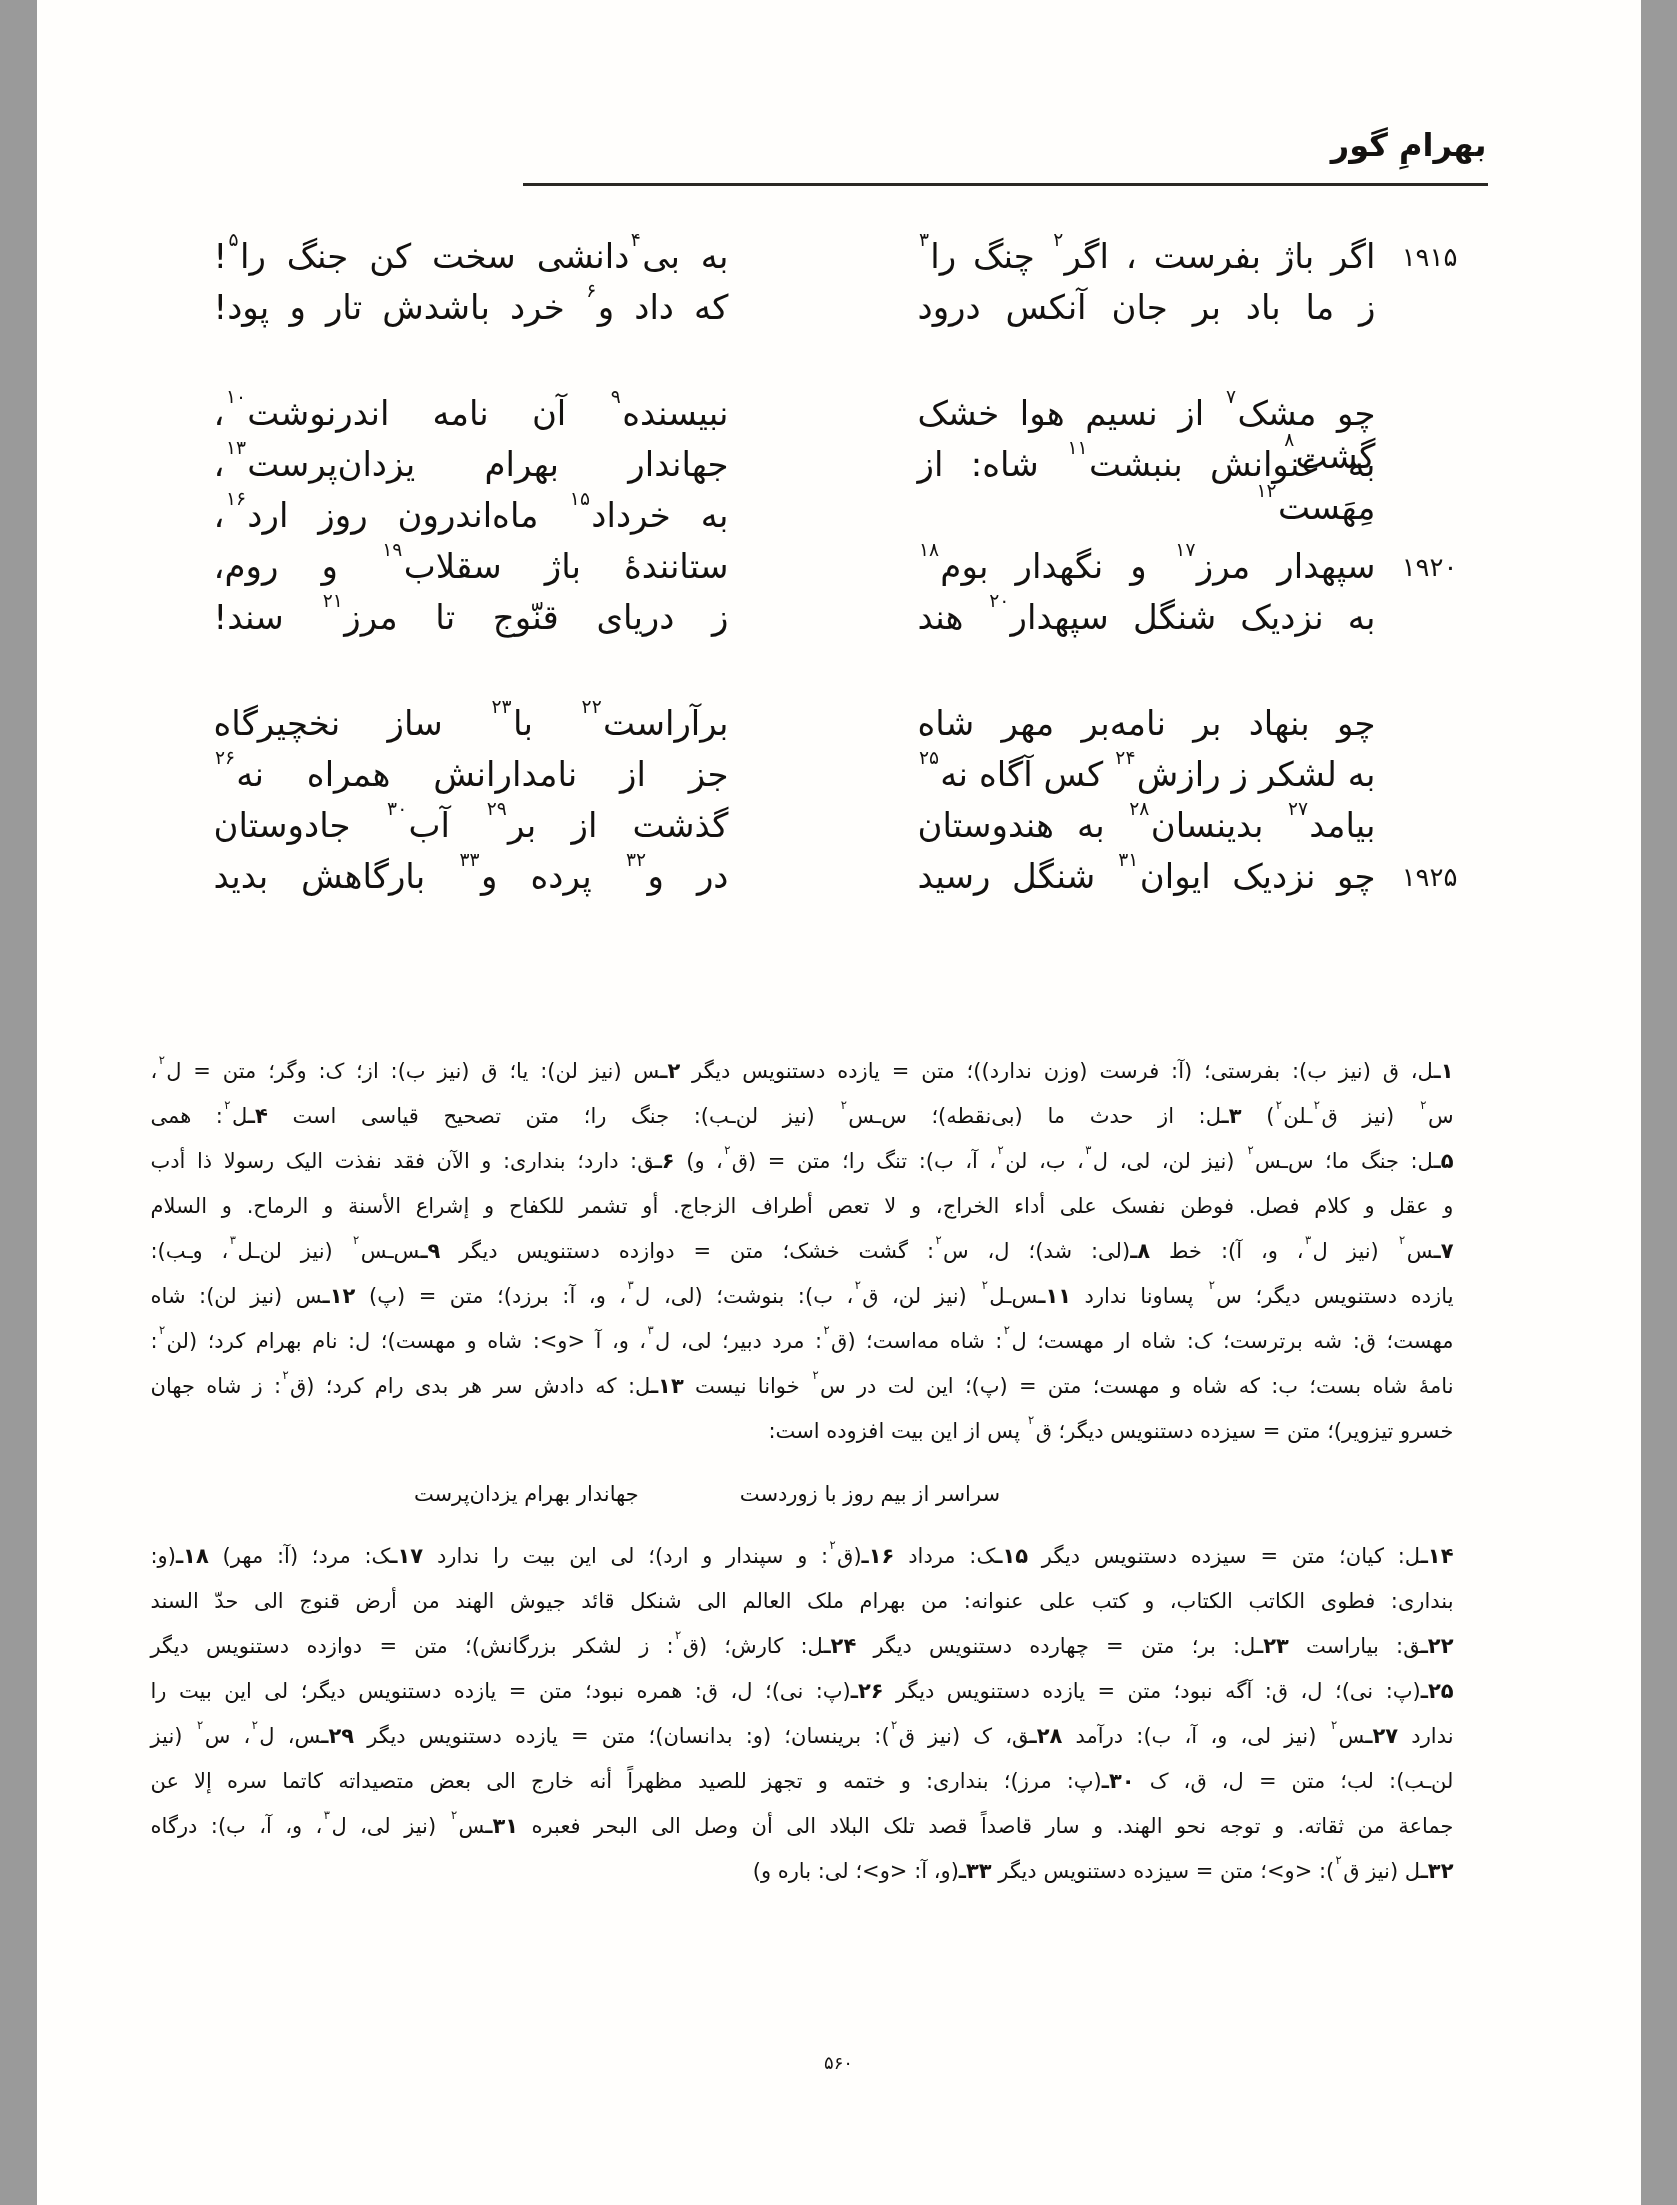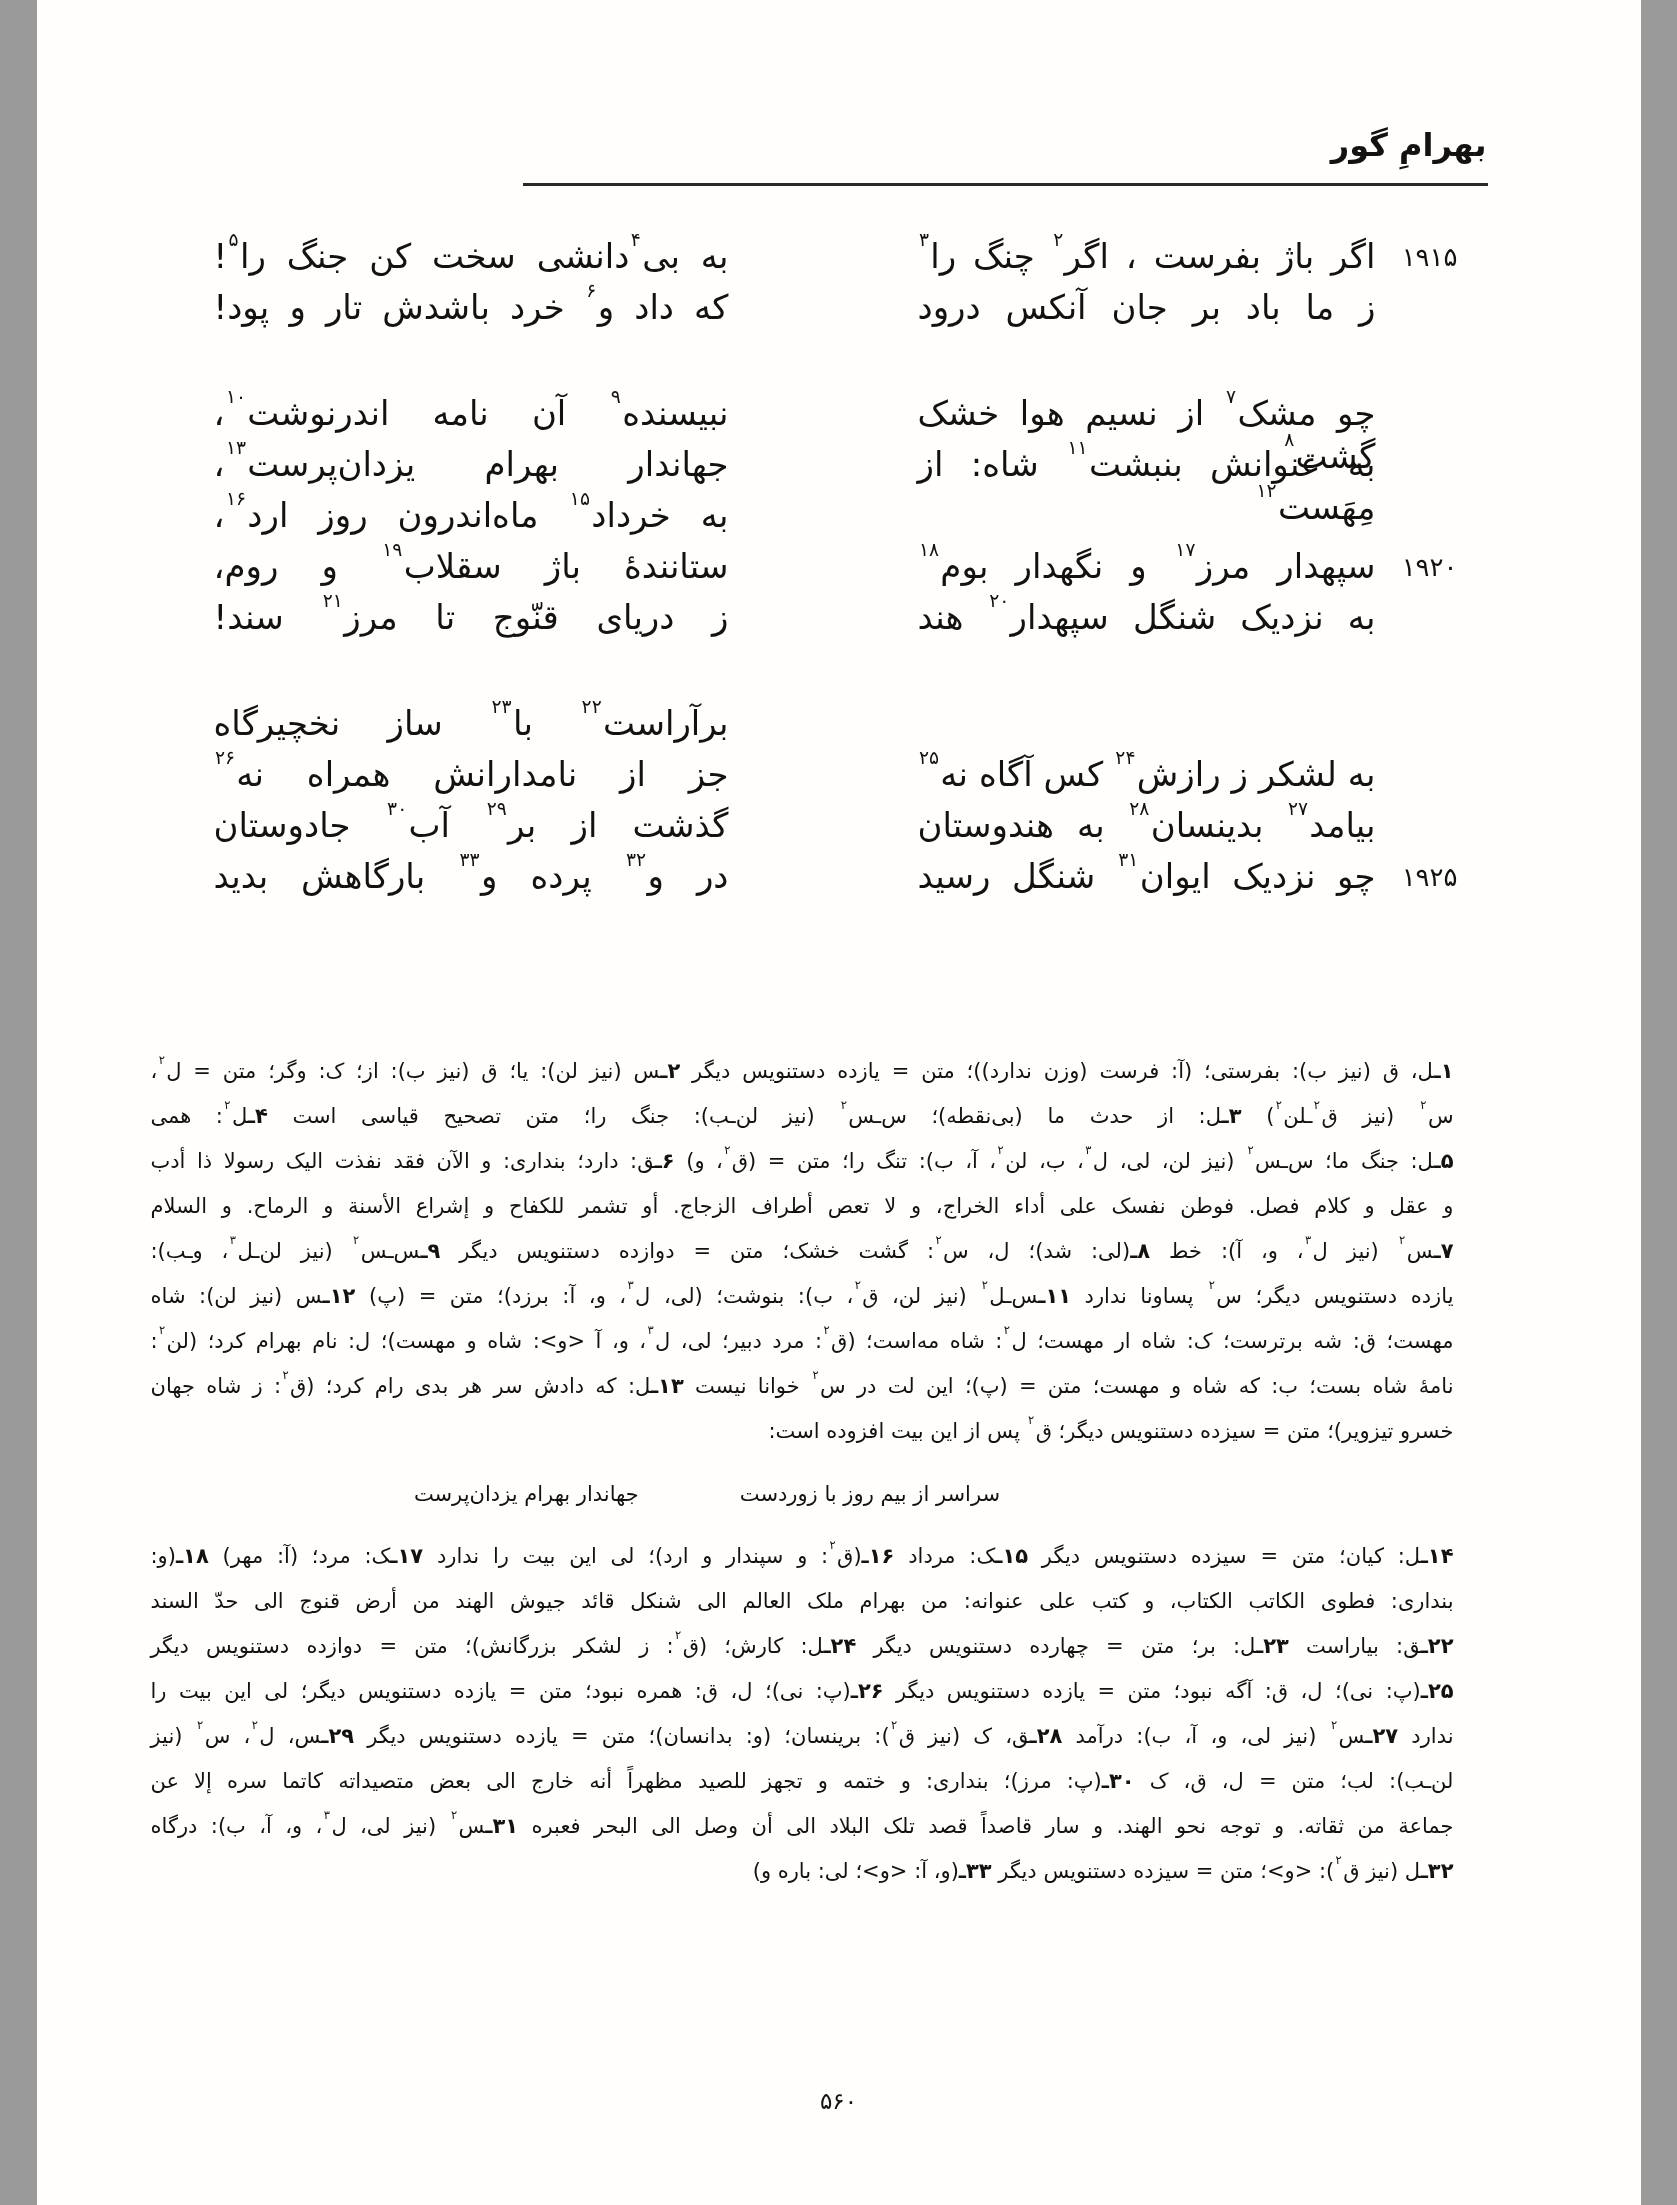--- a/index.html
+++ b/index.html
@@ -61,21 +61,21 @@
   .fline.short{text-align:center;text-align-last:right;-moz-text-align-last:right;}
   .fverse{
     display:flex;justify-content:center;gap:101px;
     position:relative;left:-95px;
     margin:17.6px 0 17.6px 0;
   }
   .fverse span{white-space:nowrap;}
   
   .folio{
     position:absolute;top:2052px;left:0;width:100%;
-    text-align:center;font-size:23px;margin-top:36px;
+    text-align:center;font-size:18px;
   }
 </style>
 </head>
 <body>
 
 <div class="page">
 
   <div class="running-head">بهرامِ گور</div>
   <div class="head-rule"></div>
 
@@ -121,20 +121,21 @@
         <div class="vrow">
           <span class="vnum"></span>
           <span class="hem first">به نزدیک شنگل سپهدار<sup>۲۰</sup> هند</span>
           <span class="vspacer"></span>
           <span class="hem second">ز دریای قنّوج تا مرز<sup>۲۱</sup> سند!</span>
         </div>
       </div>
       <div class="stanza">
         <div class="vrow">
           <span class="vnum"></span>
+          <span class="hem first">چو بنهاد بر نامه‌بر مهر شاه</span>
           <span class="vspacer"></span>
           <span class="hem second">برآراست<sup>۲۲</sup> با<sup>۲۳</sup> ساز نخچیرگاه</span>
         </div>
         <div class="vrow">
           <span class="vnum"></span>
           <span class="hem first">به لشکر ز رازش<sup>۲۴</sup> کس آگاه نه<sup>۲۵</sup></span>
           <span class="vspacer"></span>
           <span class="hem second">جز از نامدارانش همراه نه<sup>۲۶</sup></span>
         </div>
         <div class="vrow">

